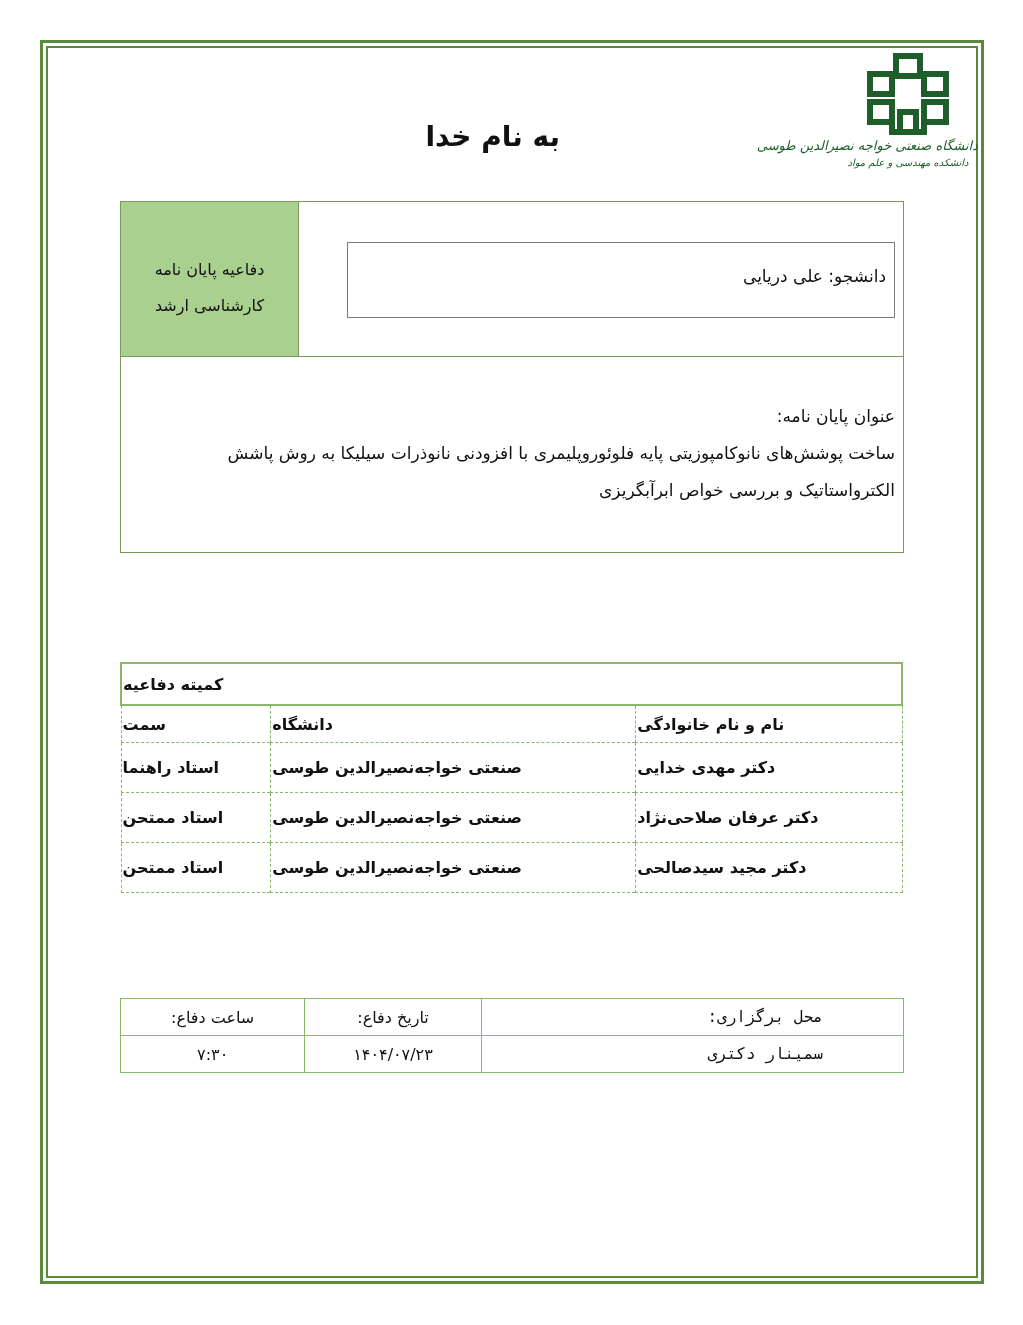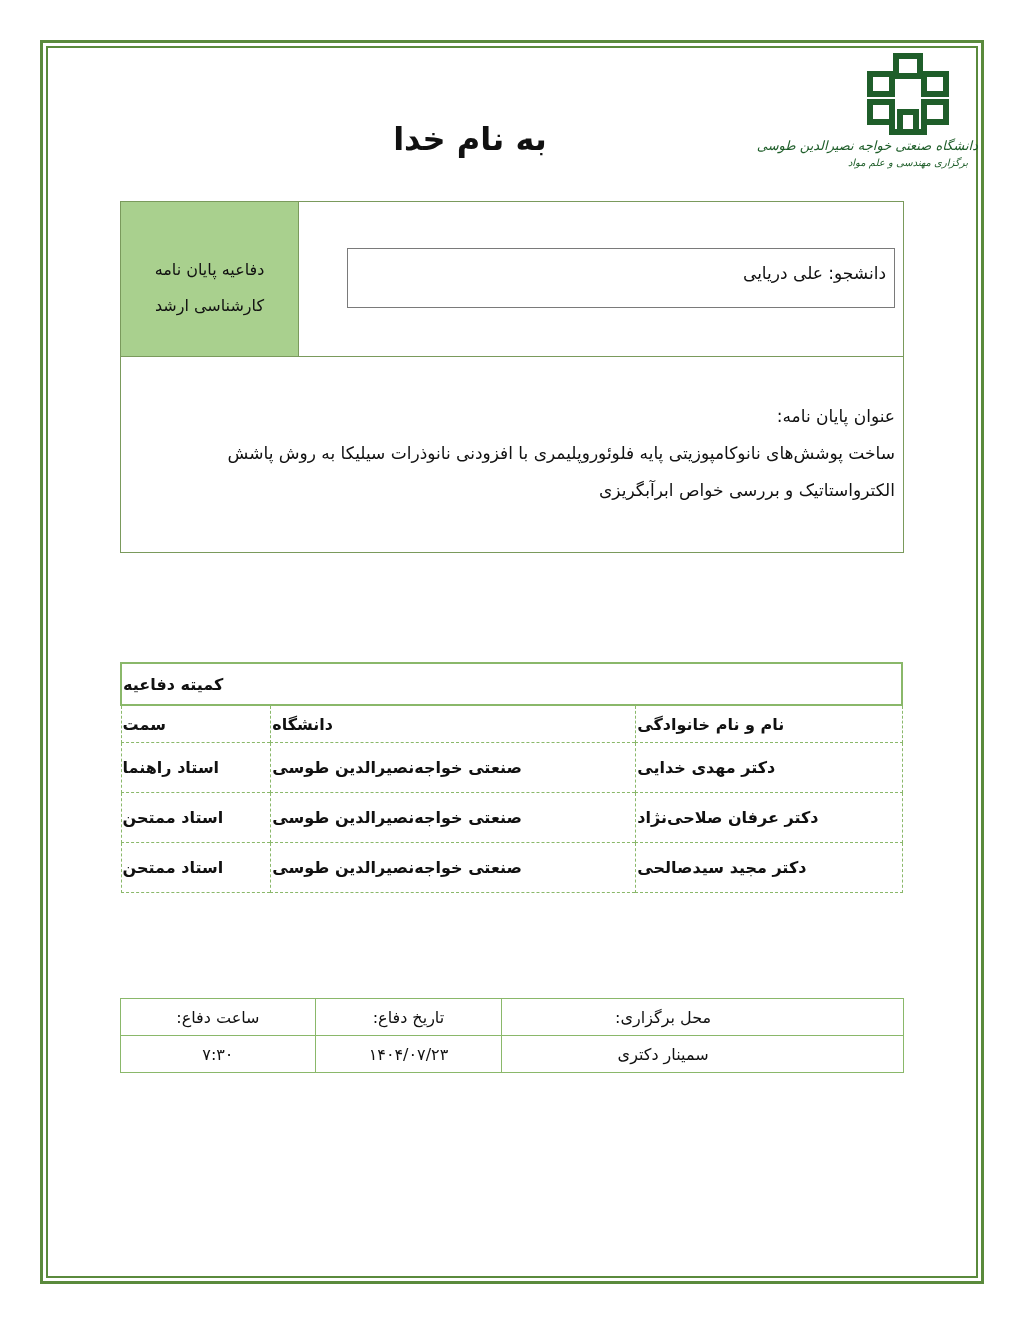--- a/index.html
+++ b/index.html
@@ -1,41 +1,41 @@
 <!DOCTYPE html>
 <html><head>
 <meta charset="utf-8">
 <style>
   html, body { margin:0; padding:0; background:#ffffff; }
   body { width:1023px; height:1325px; position:relative; font-family:"DejaVu Sans", sans-serif; color:#111; overflow:hidden; }
   .frame-outer { position:absolute; left:40px; top:40px; width:944px; height:1244px; border:3px solid #5a8a3c; box-sizing:border-box; }
   .frame-inner { position:absolute; left:46px; top:46px; width:932px; height:1232px; border:2px solid #5a8a3c; box-sizing:border-box; }
-  .title { position:absolute; left:380px; top:120px; width:180px; text-align:center; font-size:32px; font-weight:bold; direction:rtl; }
+  .title { position:absolute; left:380px; top:120px; width:180px; font-size:28px; font-weight:bold; direction:rtl; }
   .logo { position:absolute; left:838px; top:52px; width:140px; height:140px; text-align:center; direction:rtl; }
   .logo svg { display:block; margin:0 auto; }
   .logo .l1 { font-family:"DejaVu Serif", serif; font-size:13px; color:#1f5e2a; font-style:italic; margin-top:2px; white-space:nowrap; }
   .logo .l2 { font-family:"DejaVu Serif", serif; font-size:10px; color:#1f5e2a; font-style:italic; margin-top:4px; white-space:nowrap; }
 
   .info-box { position:absolute; left:120px; top:201px; width:784px; height:352px; border:1.5px solid #7a9a5c; box-sizing:border-box; }
   .green-cell { position:absolute; right:604px; top:0; width:178px; height:154px; background:#a9d08e; border-left:1.5px solid #7a9a5c; box-sizing:border-box; direction:rtl; text-align:center; font-weight:normal; font-size:16px; line-height:36px; padding-top:50px; }
   
   .green-cell { left:0; right:auto; border-left:none; border-right:1.5px solid #7a9a5c; }
   .top-row-divider { position:absolute; left:0; right:0; top:154px; border-top:1.5px solid #7a9a5c; }
-  .student-box { position:absolute; left:226px; top:46px; width:548px; height:60px; border:1.5px solid #7a7a7a; box-sizing:border-box; direction:rtl; font-size:17px; padding:14px 8px; }
+  .student-box { position:absolute; left:226px; top:40px; width:548px; height:76px; border:1.5px solid #7a7a7a; box-sizing:border-box; direction:rtl; font-size:17px; padding:23px 8px; }
   .thesis { position:absolute; left:18px; right:8px; top:196px; direction:rtl; font-size:17px; line-height:37px; font-weight:500; }
 
   .committee { position:absolute; left:120px; top:662px; width:783px; border-collapse:collapse; direction:rtl; font-size:16px; }
   .committee td, .committee th { border:1.5px dashed #8ab86a; text-align:left; font-weight:bold; }
   .committee .cap { border:2px solid #8ab86a; height:38px; font-weight:bold; font-size:16px; }
   .committee .hdr td { height:34px; font-weight:600;margin-top:32px; }
   .committee .row td { height:47px; }
 
   .defense { position:absolute; left:120px; top:998px; width:784px; border-collapse:collapse; direction:rtl; font-size:16px; }
   .defense td { border:1.5px solid #8ab86a; text-align:center; height:34px;margin-top:42px; }
-  .defense td.place { text-align:center; padding-right:80px; }
+  .defense td.place { text-align:right; padding-right:80px;font-family:Liberation Mono, monospace; }
 </style>
 </head>
 <body>
 
 <div class="frame-outer"></div>
 <div class="frame-inner"></div>
 
 <div class="title">به نام خدا</div>
 
 <div class="logo">
@@ -44,21 +44,21 @@
       <rect x="30" y="4" width="24" height="20" transform="rotate(0 42 14)"></rect>
       <rect x="4" y="22" width="22" height="20"></rect>
       <rect x="58" y="22" width="22" height="20"></rect>
       <rect x="4" y="50" width="22" height="20"></rect>
       <rect x="58" y="50" width="22" height="20"></rect>
       <path d="M26 70 L26 80 L58 80 L58 70"></path>
       <path d="M34 80 L34 60 L50 60 L50 80"></path>
     </g>
   </svg>
   <div class="l1">دانشگاه صنعتی خواجه نصیرالدین طوسی</div>
-  <div class="l2">برگزاری مهندسی و علم مواد</div>
+  <div class="l2">دانشکده مهندسی و علم مواد</div>
 </div>
 
 <div class="info-box">
   <div class="green-cell">
     <div>دفاعیه پایان نامه</div>
     <div>کارشناسی ارشد</div>
   </div>
   <div class="student-box">
     <span>دانشجو:</span>
     <span>علی دریایی</span>

